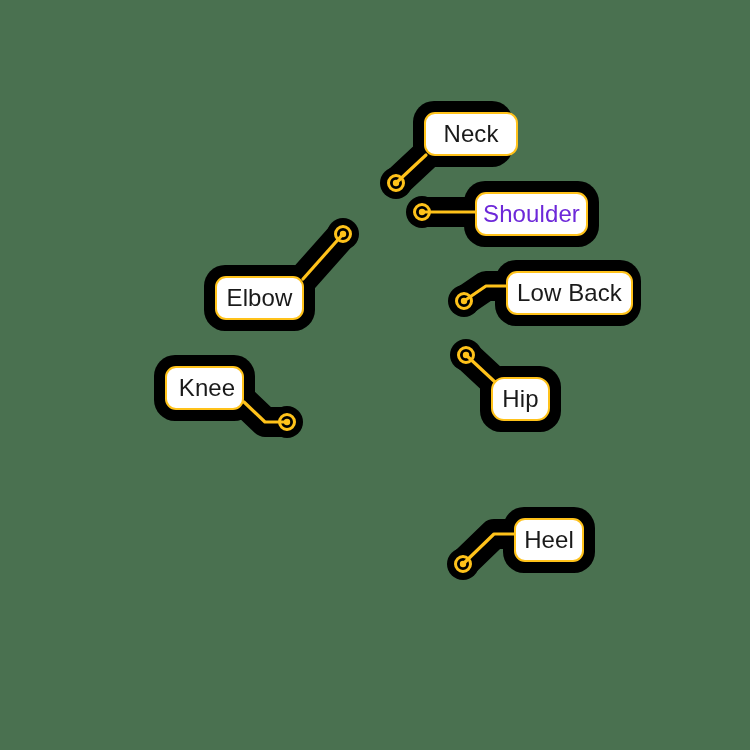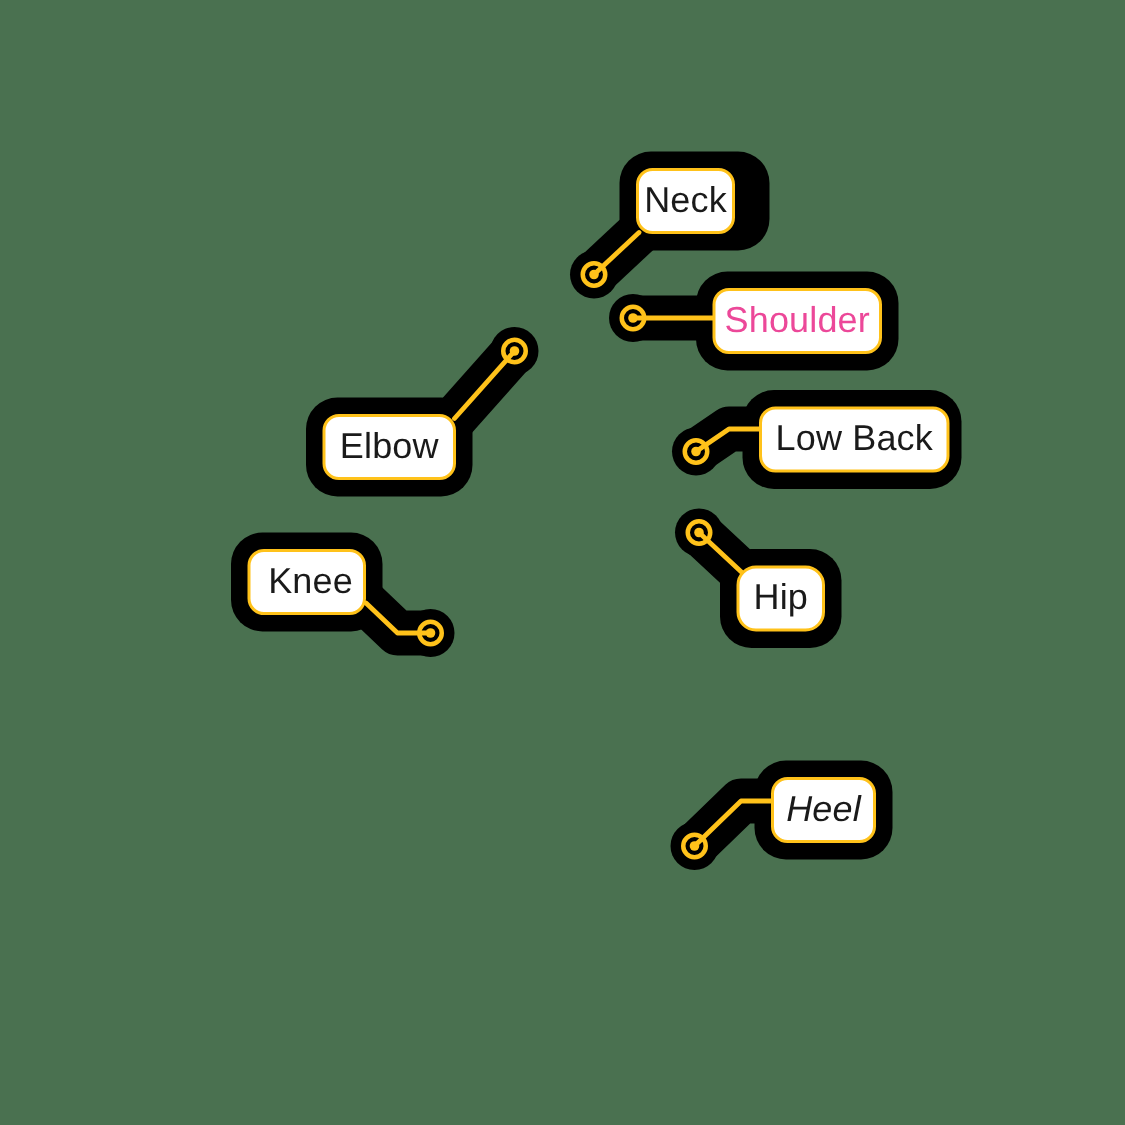--- a/index.html
+++ b/index.html
@@ -96,36 +96,36 @@
         <circle cx="287" cy="422" r="7.5" fill="none" stroke="#ffc21a" stroke-width="3"></circle>
         <circle cx="287" cy="422" r="3.2" fill="#ffc21a"></circle>
         <circle cx="466" cy="355" r="7.5" fill="none" stroke="#ffc21a" stroke-width="3"></circle>
         <circle cx="466" cy="355" r="3.2" fill="#ffc21a"></circle>
         <circle cx="463" cy="564" r="7.5" fill="none" stroke="#ffc21a" stroke-width="3"></circle>
         <circle cx="463" cy="564" r="3.2" fill="#ffc21a"></circle>
       </g>
   </svg>
 
   <div id="label-layer">
-      <div class="anno-label" style="left: 424px; top: 112px; width: 66px; height: 44px; background: rgb(255, 255, 255); border-color: rgb(255, 194, 26); color: rgb(26, 26, 26); align-items: center;">
+      <div class="anno-label" style="left: 424px; top: 112px; width: 94px; height: 44px; background: rgb(255, 255, 255); border-color: rgb(255, 194, 26); color: rgb(26, 26, 26); align-items: center;">
         <span>Neck</span>
       </div>
-      <div class="anno-label" style="left: 475px; top: 192px; width: 113px; height: 44px; background: rgb(255, 255, 255); border-color: rgb(255, 194, 26); color: #ec4899;">
+      <div class="anno-label" style="left: 475px; top: 192px; width: 113px; height: 44px; background: rgb(255, 255, 255); border-color: rgb(255, 194, 26); color: #6d28d9;">
         <span>Shoulder</span>
       </div>
       <div class="anno-label" style="left: 506px; top: 271px; width: 127px; height: 44px; background: rgb(255, 255, 255); border-color: rgb(255, 194, 26); color: rgb(26, 26, 26);">
         <span>Low Back</span>
       </div>
       <div class="anno-label" style="left: 215px; top: 276px; width: 89px; height: 44px; background: rgb(255, 255, 255); border-color: rgb(255, 194, 26); color: rgb(26, 26, 26);">
         <span>Elbow</span>
       </div>
       <div class="anno-label" style="left: 165px; top: 366px; width: 79px; height: 44px; background: rgb(255, 255, 255); border-color: rgb(255, 194, 26); color: rgb(26, 26, 26); padding-left: 18px;">
         <span>Knee</span>
       </div>
       <div class="anno-label" style="left: 491px; top: 377px; width: 59px; height: 44px; background: rgb(255, 255, 255); border-color: rgb(255, 194, 26); color: rgb(26, 26, 26); border-radius: 13px;">
         <span>Hip</span>
       </div>
-      <div class="anno-label" style="left: 514px; top: 518px; width: 70px; height: 44px; background: rgb(255, 255, 255); border-color: rgb(255, 194, 26); color: rgb(26, 26, 26); font-style: italic;">
+      <div class="anno-label" style="left: 514px; top: 518px; width: 70px; height: 44px; background: rgb(255, 255, 255); border-color: rgb(255, 194, 26); color: rgb(26, 26, 26);">
         <span>Heel</span>
       </div>
     </div>
 
 </div>
 
 </body></html>

